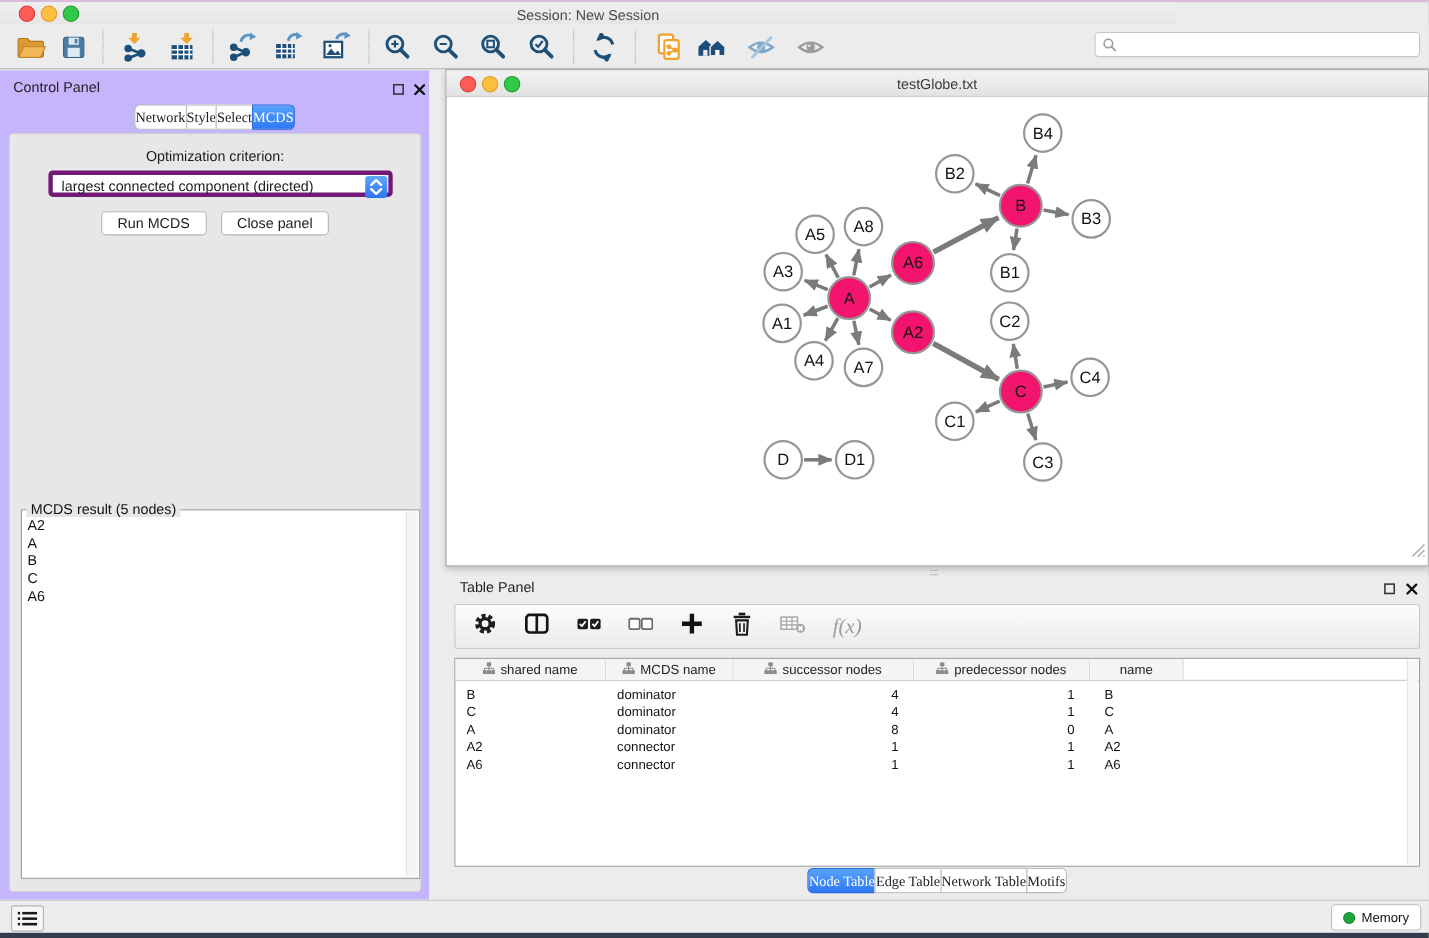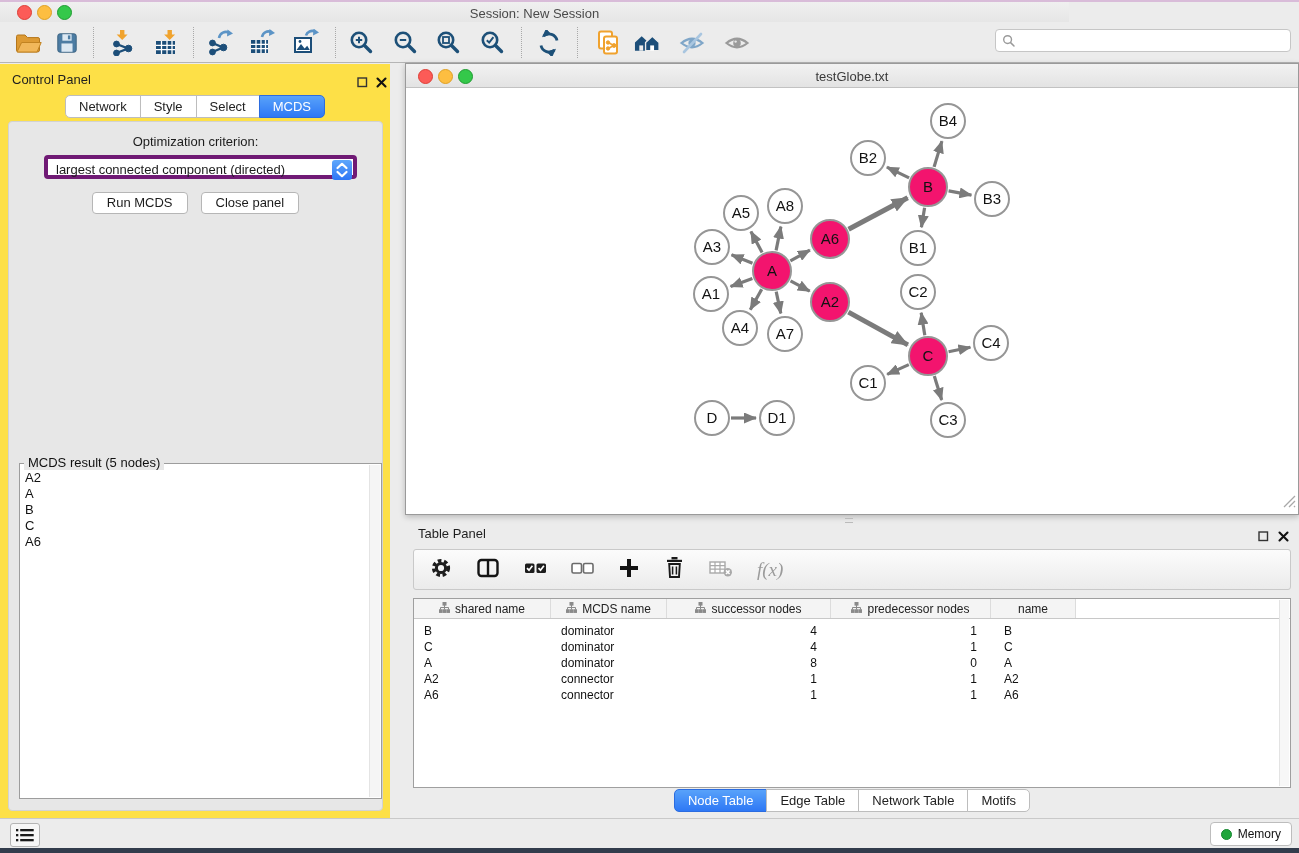--- a/index.html
+++ b/index.html
@@ -15,26 +15,26 @@
   .tl.grn{background:#34c84a;border:1px solid #1f9c31;}
   .wintitle{left:0;top:4px;width:100%;text-align:center;font-size:13px;color:#4a4a4a;}
   
   .toolbar{left:0;top:22px;width:1299px;height:41px;background:#ececec;border-bottom:1px solid #b5b5b5;box-sizing:border-box;}
   .tbi{top:7px;width:27px;height:27px;display:flex;align-items:center;justify-content:center;}
   .tbdiv{top:5px;height:31px;border-left:1px dotted #a9a9a9;}
   .search{left:995px;top:7px;width:296px;height:23px;border:1px solid #c6c6c6;border-radius:4px;
           background:#fff;box-sizing:border-box;padding:0 6px 0 26px;font-size:13px;outline:none;}
   .searchic{left:1002px;top:12px;}
   
-  .cpanel{left:0;top:64px;width:390px;height:754px;background:#fde047;}
+  .cpanel{left:0;top:64px;width:390px;height:754px;background:#c4b5fd;}
   .ptitle{font-size:13px;color:#1f1f1f;}
   .cp-body{left:8px;top:57px;width:375px;height:690px;background:#e7e7e7;border:1px solid #d2d2d2;border-radius:4px;box-sizing:border-box;}
   .segwrap{display:inline-flex;}
-  .seg{height:21px;line-height:21px;padding:0 13px;background:#fff;border:1px solid #bdbdbd;margin-left:-1px;
-       font-size:13px;color:#222;box-sizing:content-box;}
+  .seg{height:21px;line-height:21px;padding:0 0;background:#fff;border:1px solid #bdbdbd;margin-left:-1px;
+       font-size:13px;color:#222;box-sizing:content-box;font-family:Liberation Serif, serif;}
   .seg:first-child{border-radius:5px 0 0 5px;margin-left:0;}
   .seg:last-child{border-radius:0 5px 5px 0;}
   .seg.sel{background:linear-gradient(#58a2fa,#2e78f5);border-color:#2b6ce0;color:#fff;}
   .optlabel{left:0;top:12px;width:100%;text-align:center;font-size:13px;}
   .select{left:35px;top:33px;width:313px;height:24px;background:#fff;border:4px solid #701a75;border-radius:4px;
           box-sizing:border-box;font-size:13px;line-height:22px;padding-left:8px;}
   .stepper{position:absolute;right:1px;top:1px;width:20px;height:20px;border-radius:3px;
            background:linear-gradient(#5ea7fb,#2d76f5);display:flex;align-items:center;justify-content:center;}
   .btnrow{left:0;top:70px;width:100%;display:flex;justify-content:center;gap:13px;}
   .btn{height:22px;line-height:20px;padding:0 14px;background:#fff;border:1px solid #b6b6b6;border-radius:4px;

